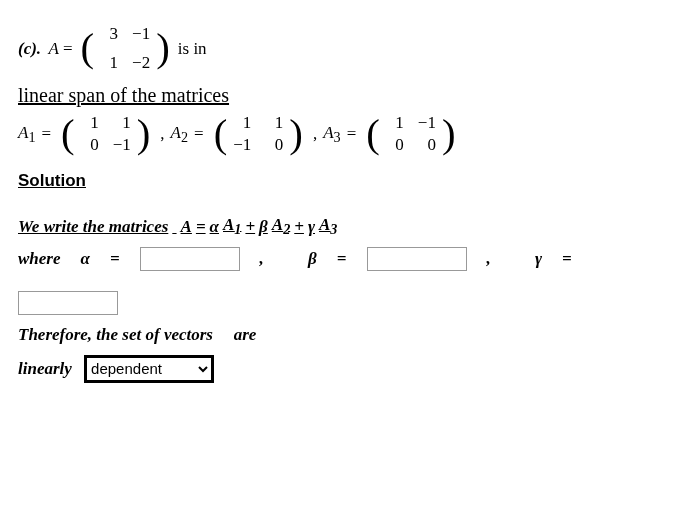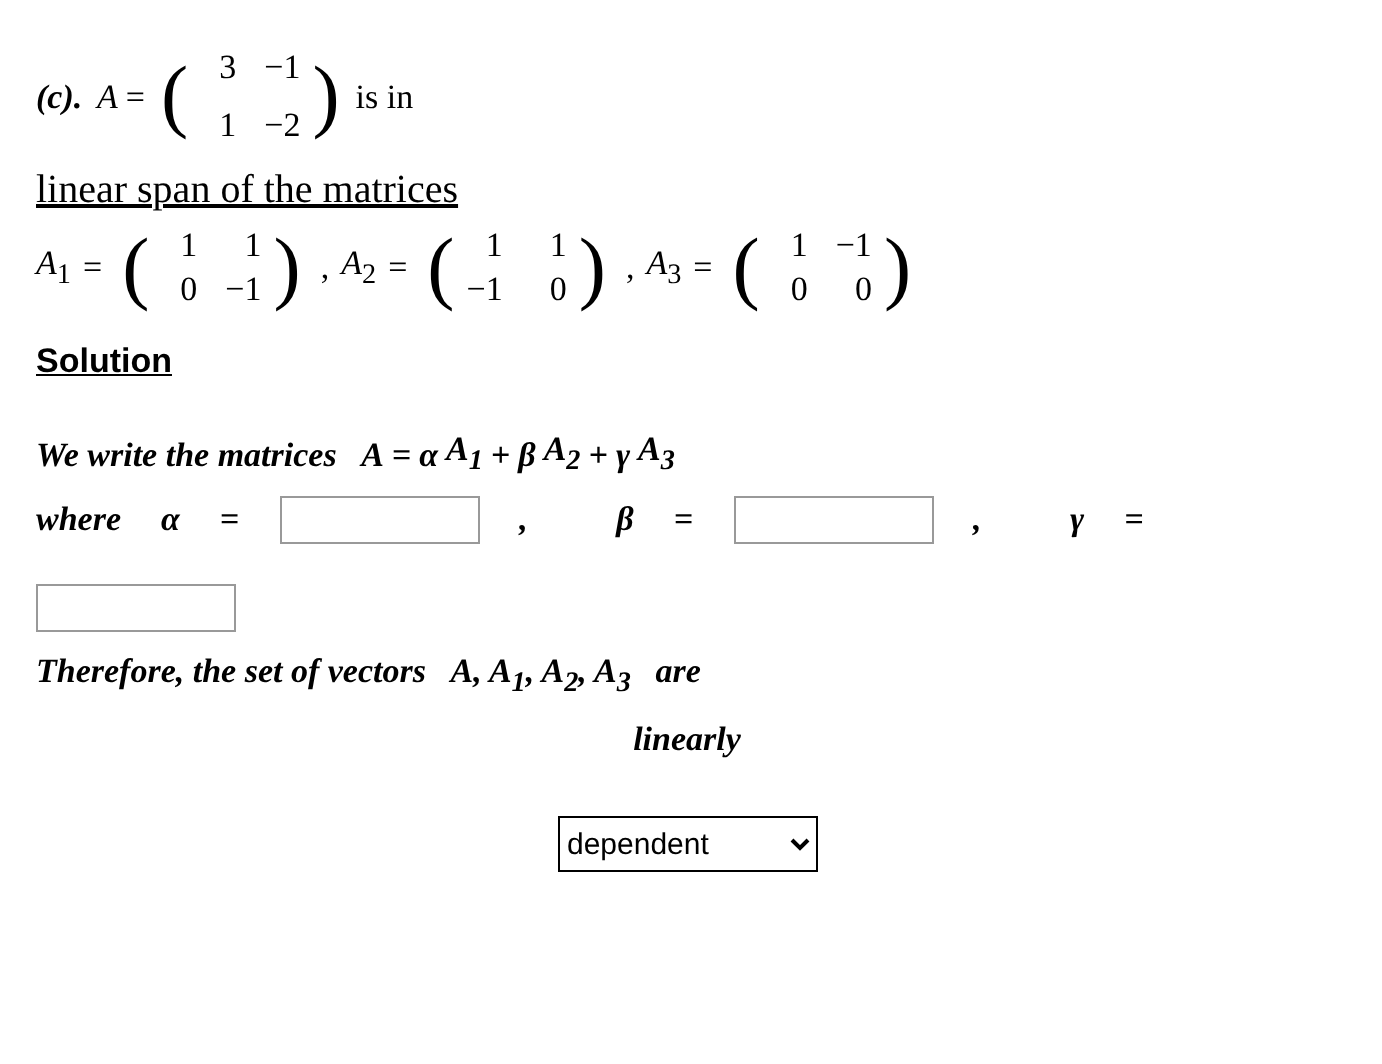--- a/index.html
+++ b/index.html
@@ -81,20 +81,21 @@
 
     .we-write-line {
       display: flex;
       align-items: center;
       flex-wrap: wrap;
       gap: 4px;
       margin-bottom: 8px;
       font-weight: bold;
       font-style: italic;
       font-size: 17px;
+      text-decoration: underline;
     }
 
     .where-line {
       display: flex;
       align-items: center;
       flex-wrap: wrap;
       gap: 20px;
       margin-bottom: 10px;
       font-weight: bold;
       font-style: italic;
@@ -113,37 +114,36 @@
     }
 
     .linearly-line {
       display: flex;
       align-items: center;
       flex-wrap: wrap;
       gap: 4px;
       font-weight: bold;
       font-style: italic;
       font-size: 17px;
-      flex-direction: column;
     }
 
     .input-box {
       display: inline-block;
       width: 100px;
       height: 24px;
       border: 1px solid #999;
       background: #fff;
       vertical-align: middle;
     }
 
     .select-box {
       display: inline-block;
       width: 130px;
       height: 28px;
-      border: 1px solid #000000;
+      border: 3px solid #000000;
       background: #fff;
       vertical-align: middle;
       appearance: auto;
       -webkit-appearance: auto;
       font-size: 15px;
     }
 
     .italic-var {
       font-style: italic;
     }
@@ -248,26 +248,20 @@
   <span>,</span>
   &nbsp;
   <em><span>γ</span></em>
   <span>=</span>
   <input type="text" class="input-box" value="" style="">
 </div>
 
 <div class="therefore-line">
   <em><span>Therefore, the set of vectors</span></em>
   &nbsp;
-  <em>
-    <span>A</span>,
-    <span>A</span><sub>1</sub>,
-    <span>A</span><sub>2</sub>,
-    <span>A</span><sub>3</sub>
-  </em>
   &nbsp;<em><span>are</span></em>
 </div>
 
 <div class="linearly-line">
   <em><span>linearly</span></em>
   &nbsp;
   <select class="select-box">
     <option value="dependent">dependent</option>
     <option value="independent">independent</option>
   </select>

